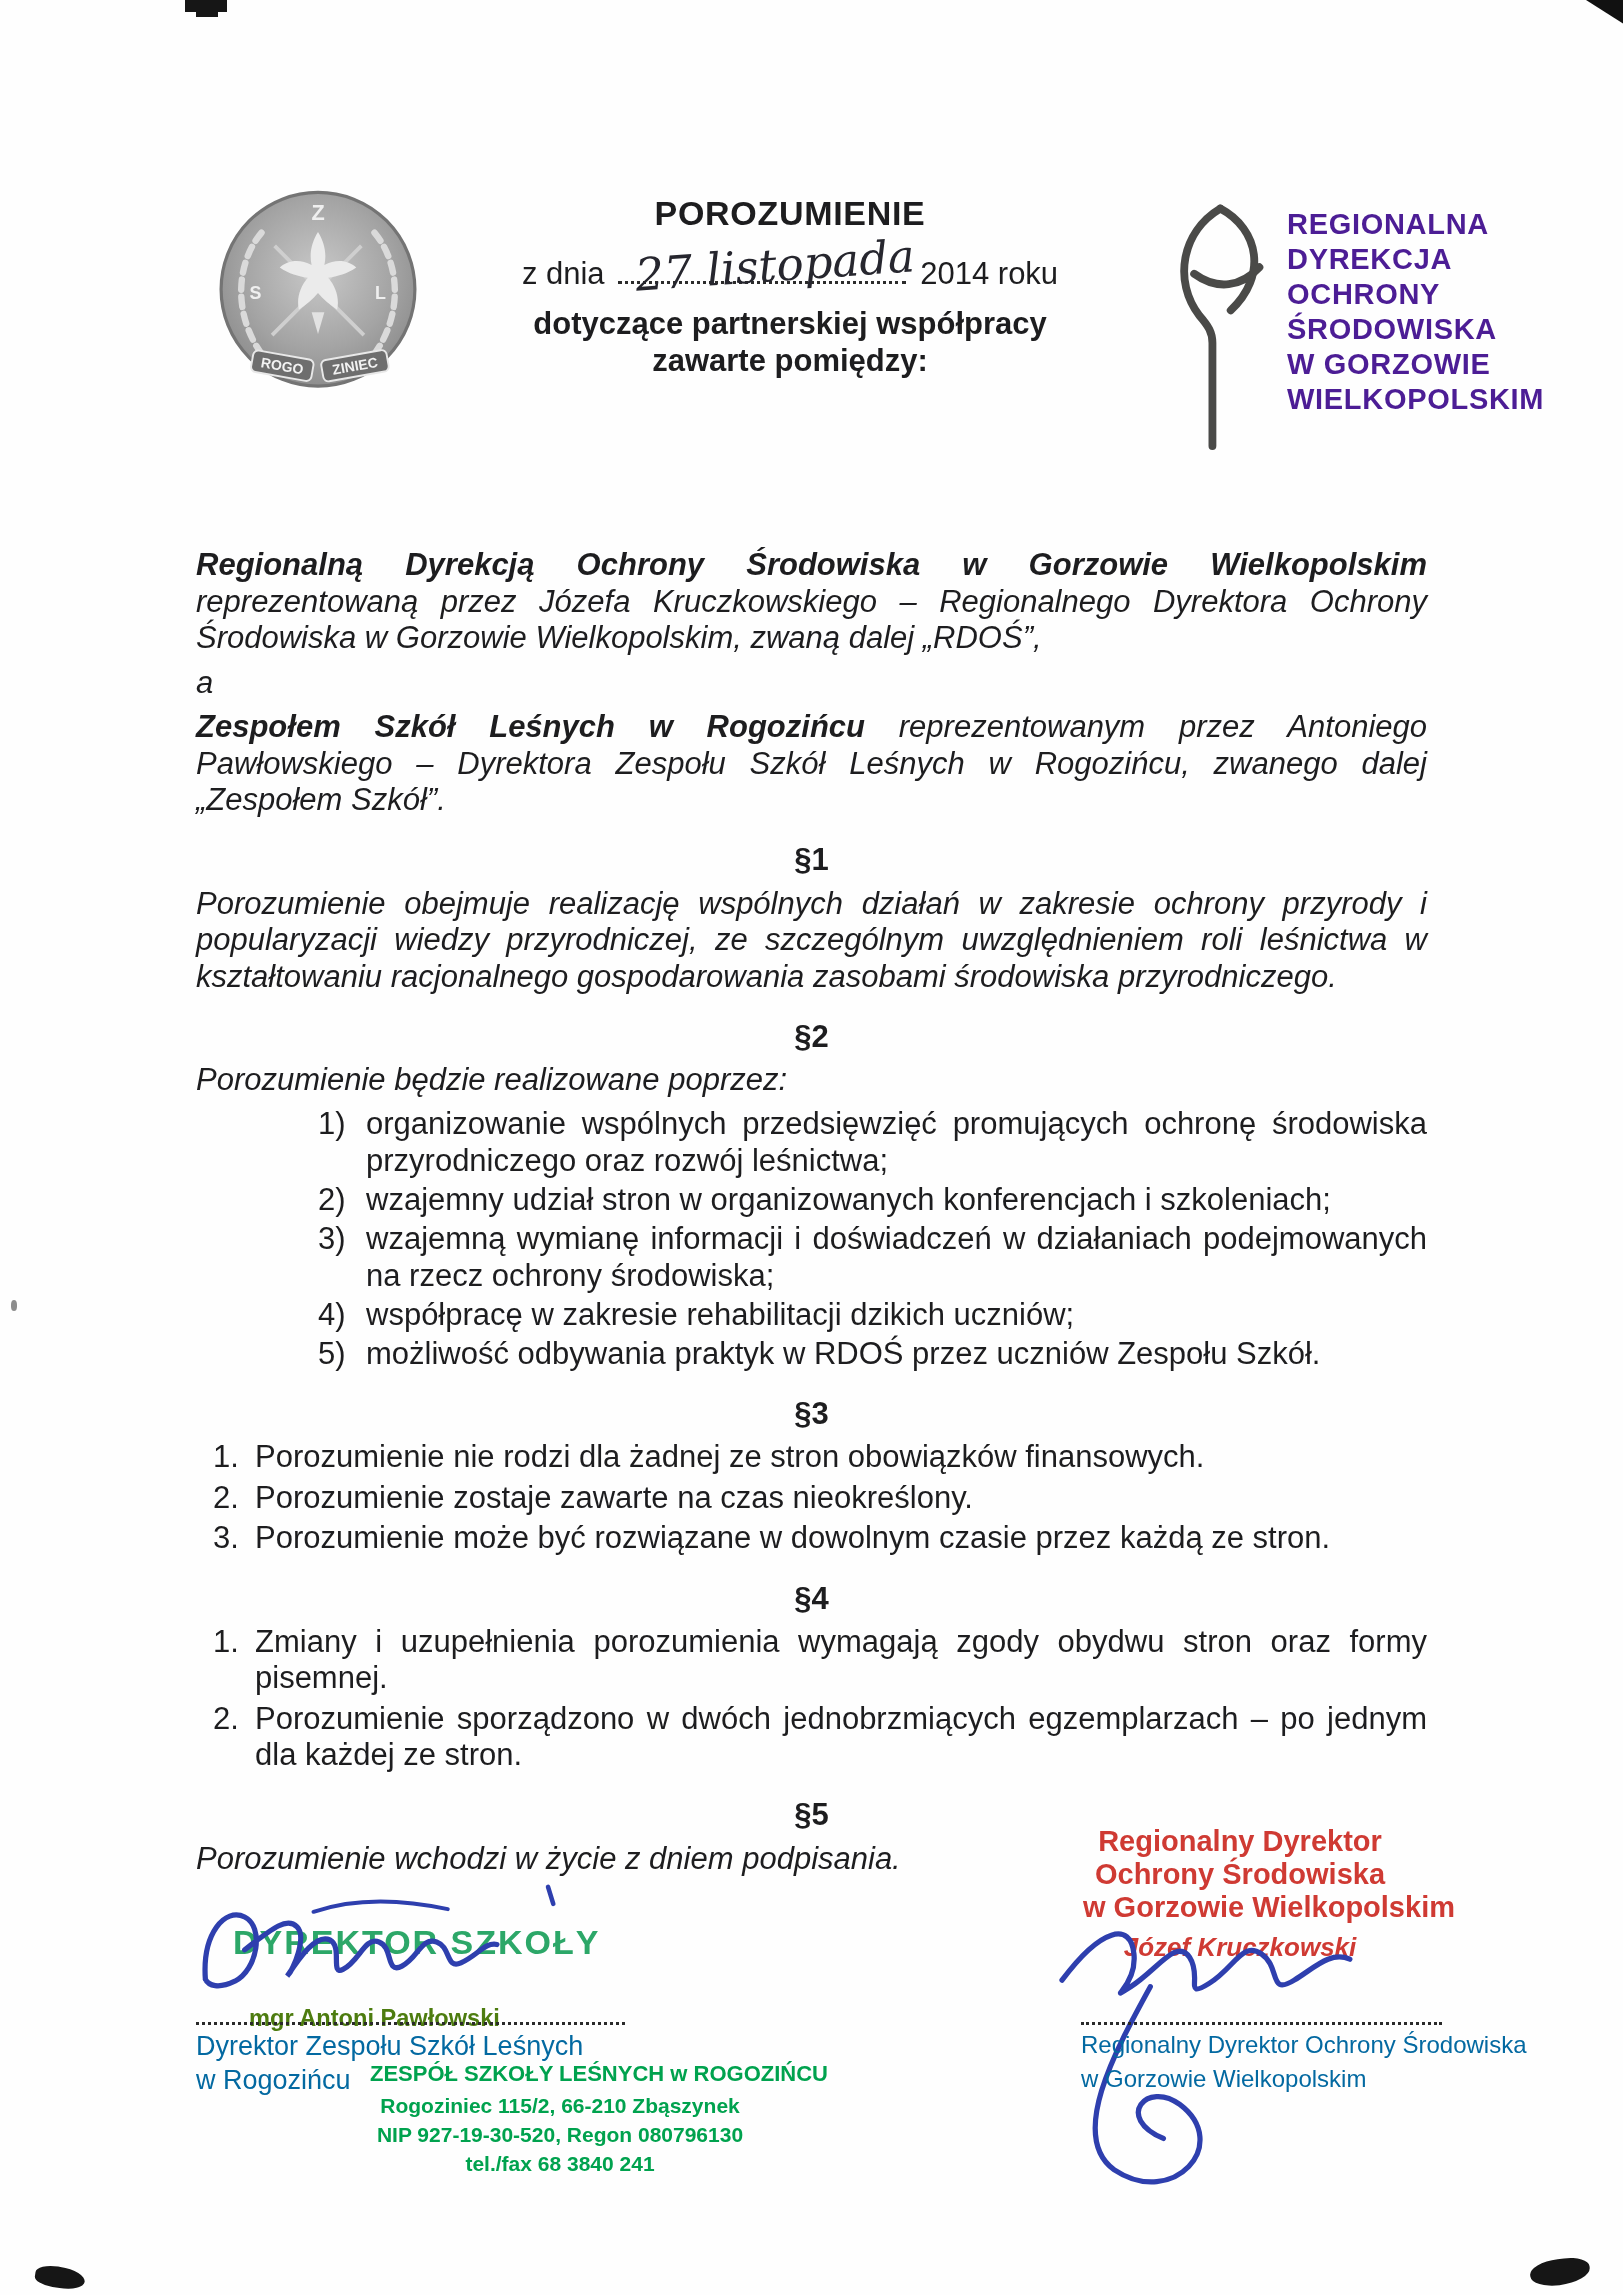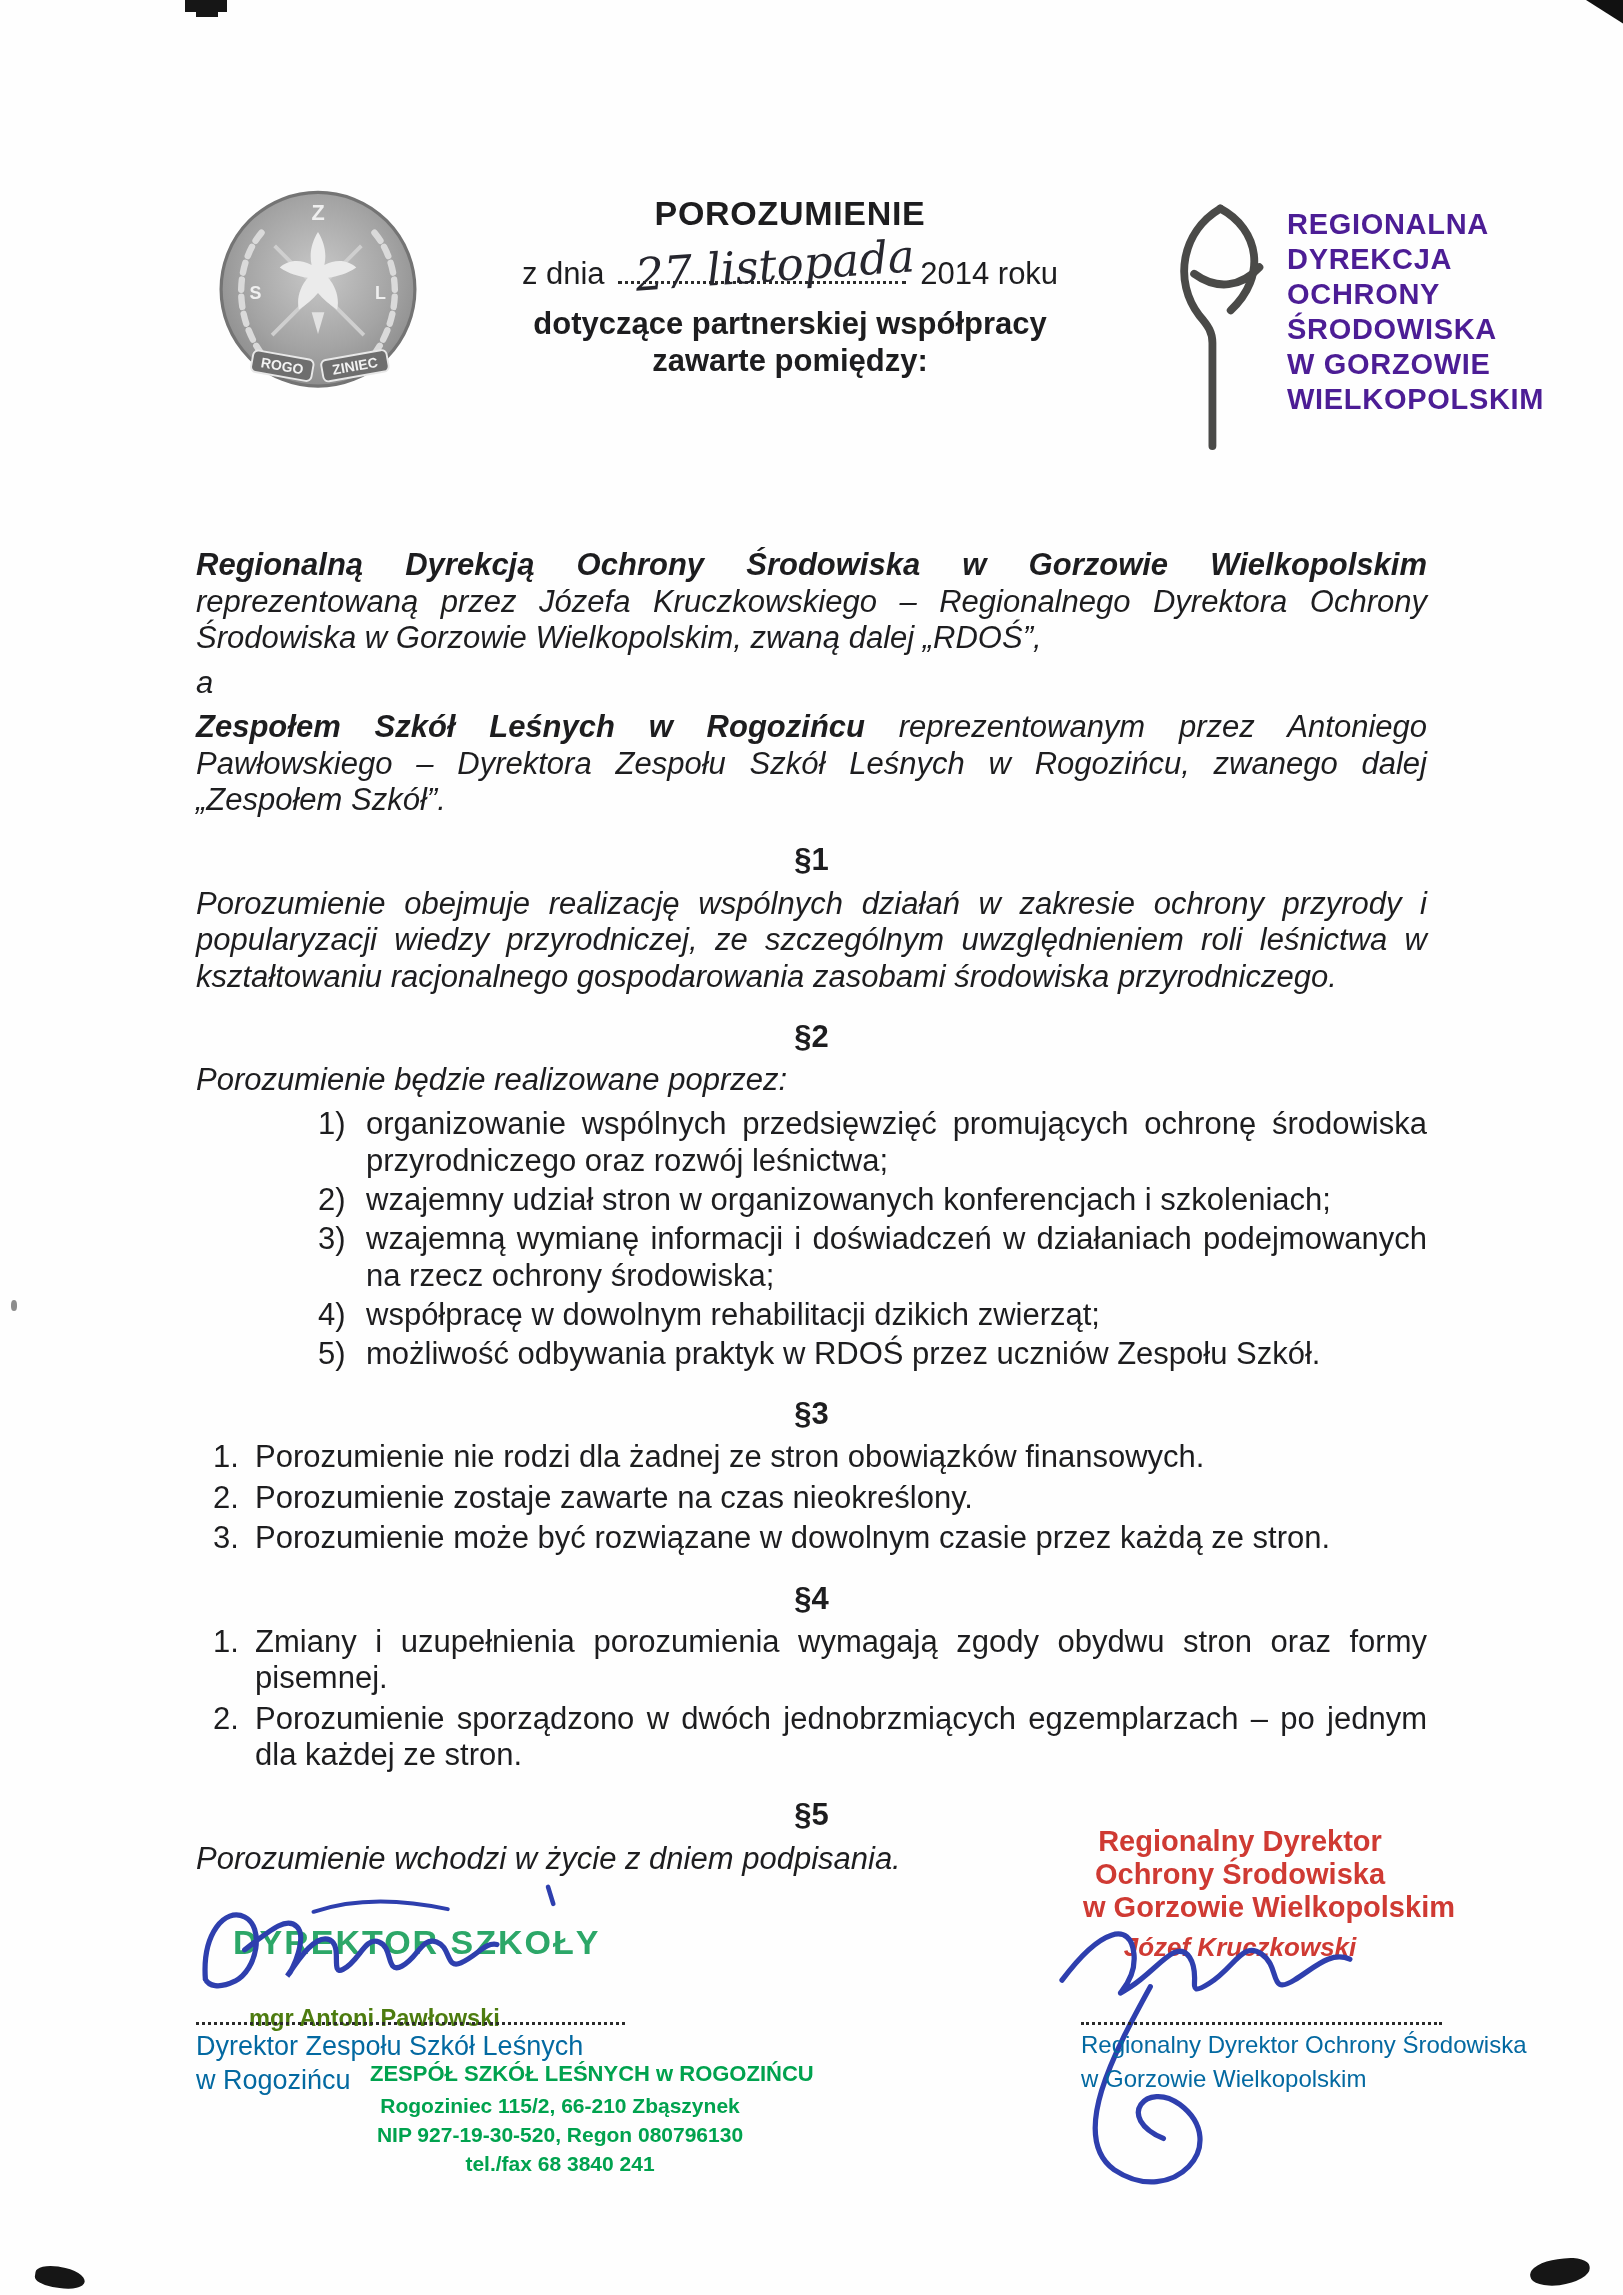--- a/index.html
+++ b/index.html
@@ -161,21 +161,21 @@
       <div class="pli">
           <span class="num">2)</span>
           <span class="txt">wzajemny udział stron w organizowanych konferencjach i szkoleniach;</span>
         </div>
       <div class="pli">
           <span class="num">3)</span>
           <span class="txt">wzajemną wymianę informacji i doświadczeń w działaniach podejmowanych na rzecz ochrony środowiska;</span>
         </div>
       <div class="pli">
           <span class="num">4)</span>
-          <span class="txt">współpracę w dowolnym rehabilitacji dzikich zwierząt;</span>
+          <span class="txt">współpracę w zakresie rehabilitacji dzikich uczniów;</span>
         </div>
       <div class="pli">
           <span class="num">5)</span>
           <span class="txt">możliwość odbywania praktyk w RDOŚ przez uczniów Zespołu Szkół.</span>
         </div>
     </div>
 
     <h2 class="sec">§3</h2>
     <div>
       <div class="dli">
@@ -214,21 +214,21 @@
     <svg class="sig-left-svg" viewBox="0 0 580 230" width="380" height="151">
       <path d="M25,165 C20,95 55,55 85,70 C115,85 105,150 70,168 C45,180 30,175 25,165 M85,120 C130,85 150,70 165,85 C180,100 160,150 150,160 C170,130 195,95 215,105 C235,115 215,160 235,150 C260,138 268,100 290,108 C312,116 300,158 325,145 C350,132 355,100 378,108 C400,116 392,150 415,140 C440,129 452,108 470,112" fill="none" stroke="#2e3fae" stroke-width="8" stroke-linecap="round"></path>
       <path d="M190,62 C255,40 330,44 395,58" fill="none" stroke="#2e3fae" stroke-width="6" stroke-linecap="round"></path>
       <path d="M548,24 L556,50" fill="none" stroke="#2e3fae" stroke-width="7" stroke-linecap="round"></path>
     </svg>
     <div class="stamp-name">mgr Antoni Pawłowski</div>
     <div class="dotted dot-left"></div>
     <div class="cap cap-l1">Dyrektor Zespołu Szkół Leśnych</div>
     <div class="cap cap-l2">w Rogozińcu</div>
     <div class="addr-stamp">
-      <div class="l0">ZESPÓŁ SZKÓŁ LEŚNYCH w ROGOZIŃCU</div>
+      <div class="l0">ZESPÓŁ SZKOŁY LEŚNYCH w ROGOZIŃCU</div>
       <div class="l">Rogoziniec 115/2, 66-210 Zbąszynek</div>
       <div class="l">NIP 927-19-30-520, Regon 080796130</div>
       <div class="l">tel./fax 68 3840 241</div>
     </div>
 
     <div class="red-stamp">
       <div class="r">Regionalny Dyrektor</div>
       <div class="r">Ochrony Środowiska</div>
       <div class="r">w Gorzowie Wielkopolskim</div>
       <div class="rname">Józef Kruczkowski</div>

